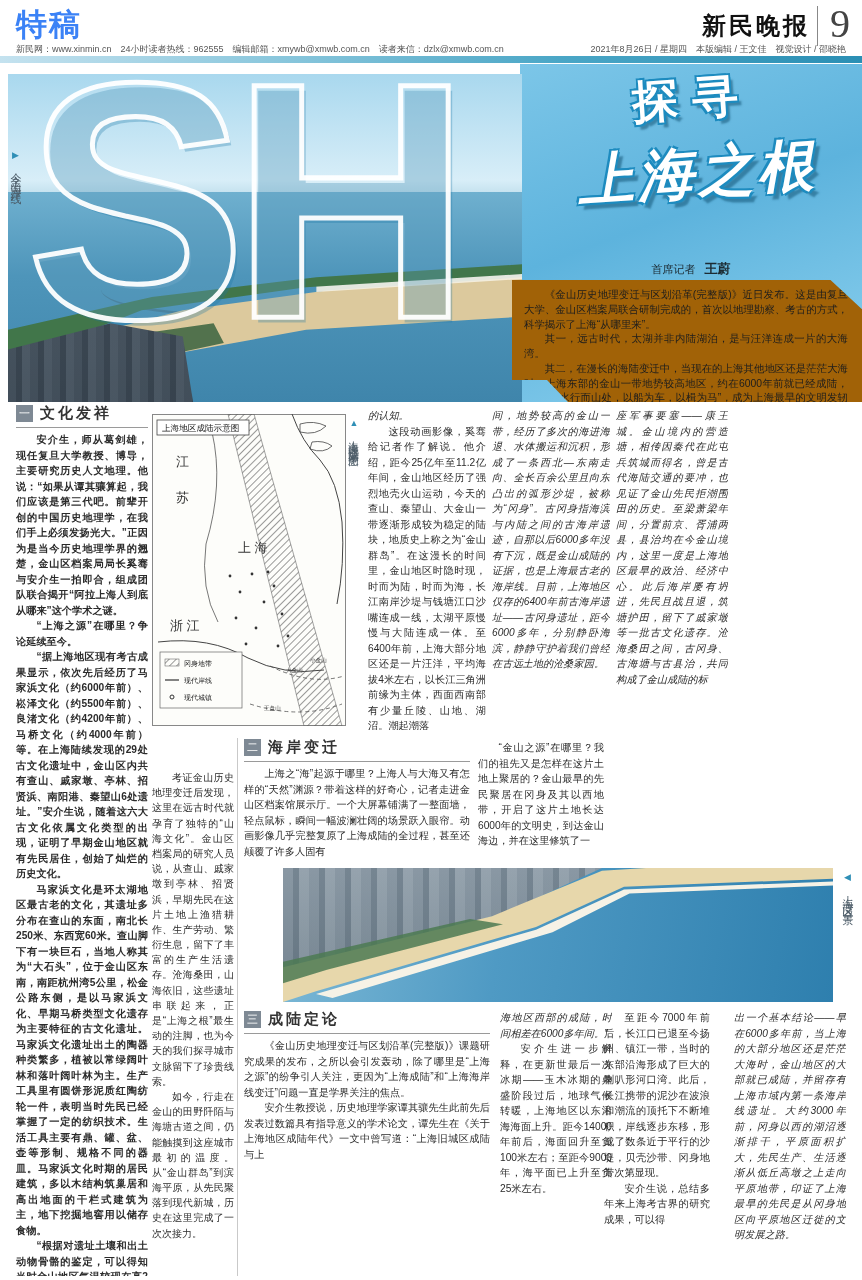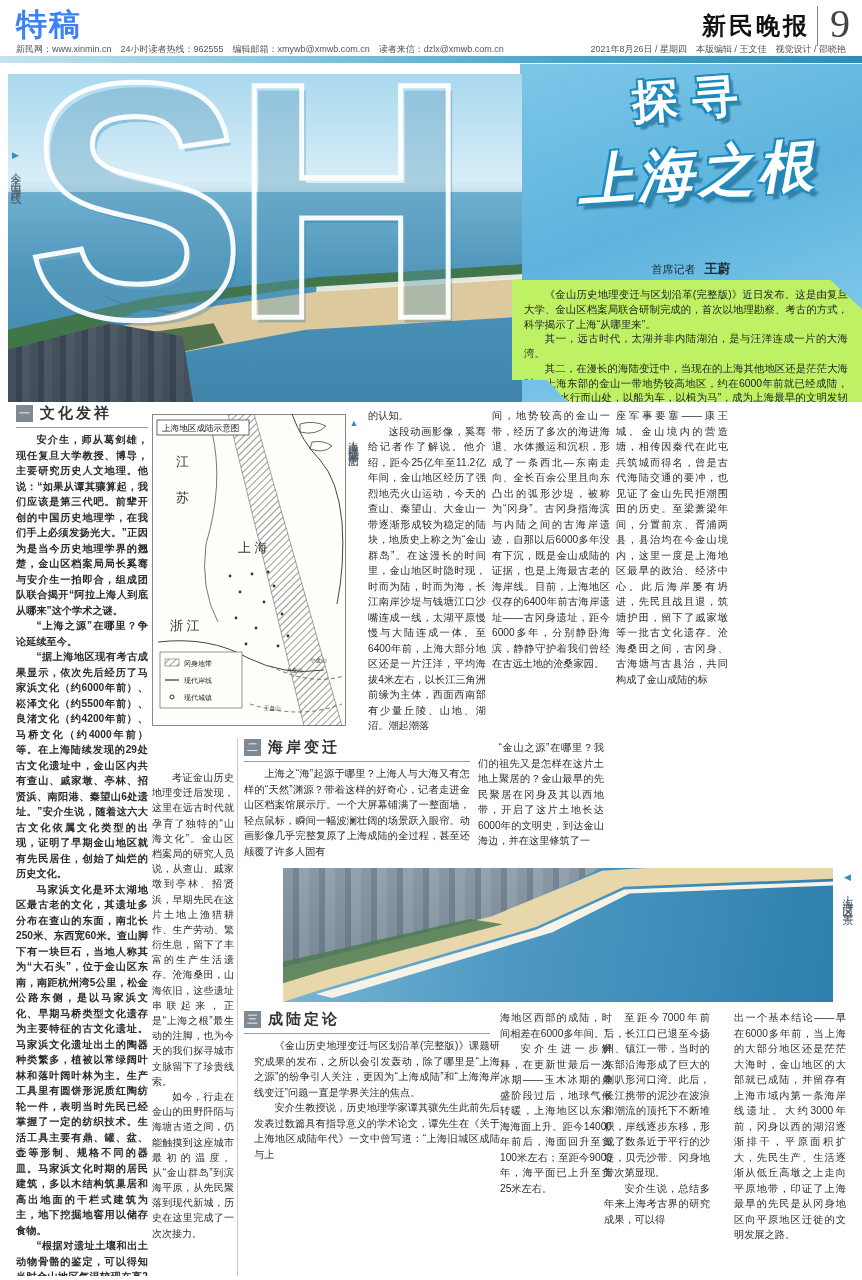--- a/index.html
+++ b/index.html
@@ -43,36 +43,36 @@
           letter-spacing:-14px;color:rgba(255,255,255,0.10);-webkit-text-stroke:5px rgba(255,255,255,0.95);
           text-shadow:4px 5px 0 rgba(30,120,165,0.30);transform:scaleY(1.02);}
   .hero-title{position:absolute;left:540px;top:4px;width:310px;text-align:center;
           font-weight:bold;color:#ffffff;transform:rotate(-4deg);}
   .hero-title .t1{font-size:46px;letter-spacing:14px;
           text-shadow:-2px -2px 0 #1d8bbf,2px -2px 0 #1d8bbf,-2px 2px 0 #1d8bbf,2px 2px 0 #1d8bbf,4px 5px 2px rgba(18,84,116,.55);}
   .hero-title .t2{font-size:56px;letter-spacing:4px;margin-top:6px;font-style:italic;
           text-shadow:-2px -2px 0 #1d8bbf,2px -2px 0 #1d8bbf,-2px 2px 0 #1d8bbf,2px 2px 0 #1d8bbf,5px 6px 2px rgba(18,84,116,.55);}
   .hero-byline{position:absolute;left:520px;top:196px;width:342px;text-align:center;color:#1c2b33;font-size:11px;}
   .hero-byline b{font-size:13px;margin-left:6px;margin-top:34px;}
-  .lead-box{position:absolute;left:512px;top:216px;width:350px;height:122px;background:#bef264;
+  .lead-box{position:absolute;left:512px;top:216px;width:350px;height:122px;background:#a16207;
           clip-path:polygon(0 0,91% 0,100% 24%,100% 100%,16% 100%,10% 82%,0 82%);
           padding:8px 14px 6px 12px;box-sizing:border-box;}
   .lead-box p{margin:0;font-size:10.4px;line-height:1.42;text-align:justify;text-indent:2em;color:#1d1d1d;}
   
   .vcap{position:absolute;display:flex;flex-direction:column;align-items:center;gap:4px;}
   .vcap .mark{font-size:9px;color:#2f8fb6;}
   .vcap .vtxt{writing-mode:vertical-rl;font-size:11px;letter-spacing:4px;color:#4a5a66;}
   
   .sec-head{position:absolute;display:flex;align-items:center;gap:7px;border-bottom:1.5px solid #9a9a9a;padding-bottom:4px;}
   .sec-num{width:17px;height:17px;background:#7e8994;color:#fff;font-size:11px;display:flex;
            align-items:center;justify-content:center;flex:0 0 auto;}
   .sec-title{font-size:15px;font-weight:bold;color:#333;letter-spacing:3px;}
   .col{position:absolute;font-size:10.2px;line-height:1.52;text-align:justify;color:#2b2b2b;overflow:hidden;}
   .col p{margin:0;text-indent:2em;}
-  .col p.cont{text-indent:0;}
+  .col p.cont{text-indent:0;font-style:italic;}
   .vrule{position:absolute;width:1px;background:#c9c9c9;}
   
   .map-fig{position:absolute;left:152px;top:414px;width:194px;height:312px;background:#fcfcfa;}
   
   .bay-photo{position:absolute;left:283px;top:868px;width:550px;height:134px;overflow:hidden;background:#3f8cba;}
   .bp-sea{position:absolute;inset:0;background:linear-gradient(100deg,#7db9d6 0%,#4f9ac4 40%,#2e7fae 100%);}
   .bp-city{position:absolute;inset:0;
           background:repeating-linear-gradient(90deg,#c3ccd3 0 10px,#a7b3bc 10px 16px,#d4dbe0 16px 26px),
                      linear-gradient(#b4bec6,#97a4ad);background-blend-mode:multiply;
           clip-path:polygon(0 0,58% 0,40% 34%,0 78%);}
@@ -238,21 +238,21 @@
   </div>
   <div class="vcap" style="left:840px;top:872px;">
     <span class="mark">◀</span>
     <span class="vtxt">上海湾区全景</span>
   </div>
 
   <div class="sec-head" style="left:244px;top:1010px;width:246px;">
     <span class="sec-num">三</span>
     <span class="sec-title">成陆定论</span>
   </div>
-  <div class="col" style="left:254px;top:1038px;width:246px;height:238px;">
+  <div class="col" style="left:244px;top:1038px;width:246px;height:238px;">
     <p>《金山历史地理变迁与区划沿革(完整版)》课题研究成果的发布，之所以会引发轰动，除了哪里是“上海之源”的纷争引人关注，更因为“上海成陆”和“上海海岸线变迁”问题一直是学界关注的焦点。</p>
     <p>安介生教授说，历史地理学家谭其骧先生此前先后发表过数篇具有指导意义的学术论文，谭先生在《关于上海地区成陆年代》一文中曾写道：“上海旧城区成陆与上</p>
   </div>
   <div class="col" style="left:500px;top:1010px;width:112px;height:266px;">
     <p class="cont">海地区西部的成陆，时间相差在6000多年间。”</p>
     <p>安介生进一步解释，在更新世最后一次冰期——玉木冰期的鼎盛阶段过后，地球气候转暖，上海地区以东沿海海面上升。距今14000年前后，海面回升至负100米左右；至距今9000年，海平面已上升至负25米左右。</p>
   </div>
   <div class="col" style="left:604px;top:1010px;width:106px;height:266px;">
     <p>至距今7000年前后，长江口已退至今扬州、镇江一带，当时的东部沿海形成了巨大的喇叭形河口湾。此后，长江携带的泥沙在波浪和潮流的顶托下不断堆积，岸线逐步东移，形成了数条近于平行的沙堤，贝壳沙带、冈身地带次第显现。</p>
     <p>安介生说，总结多年来上海考古界的研究成果，可以得</p>

